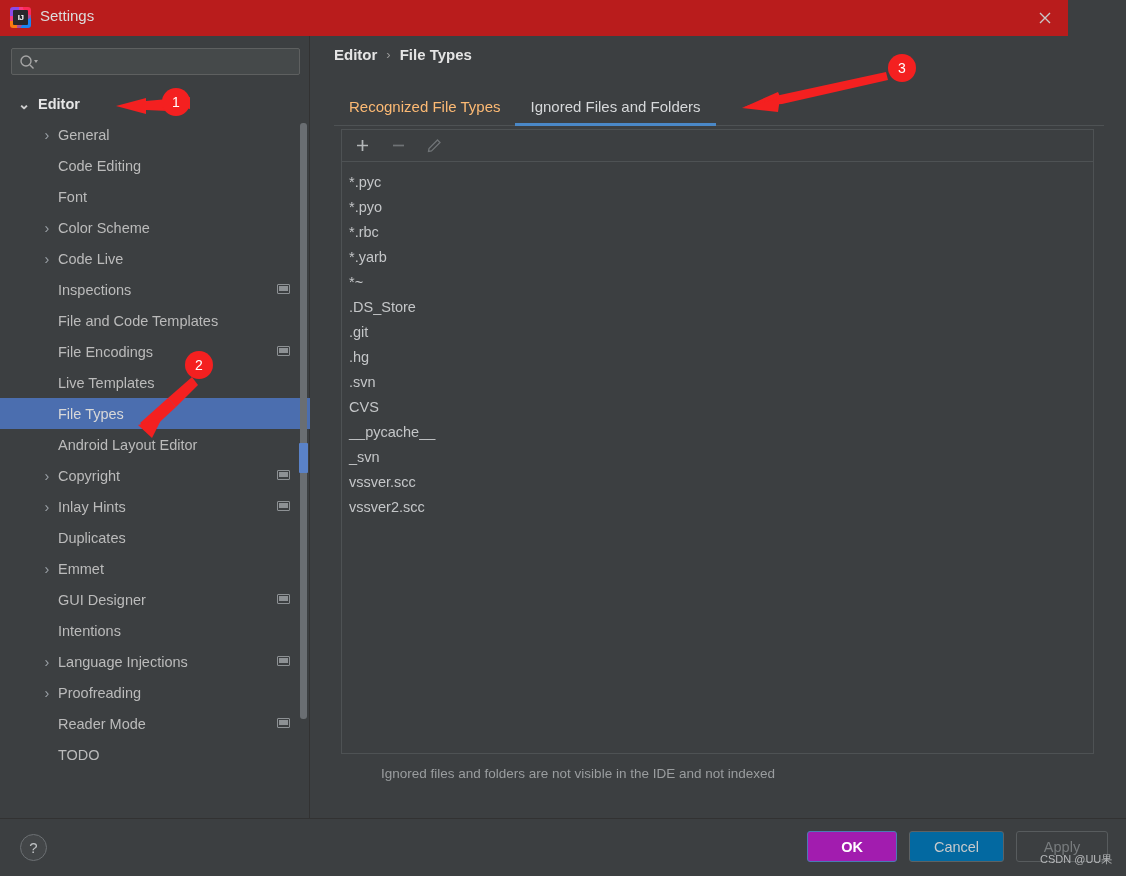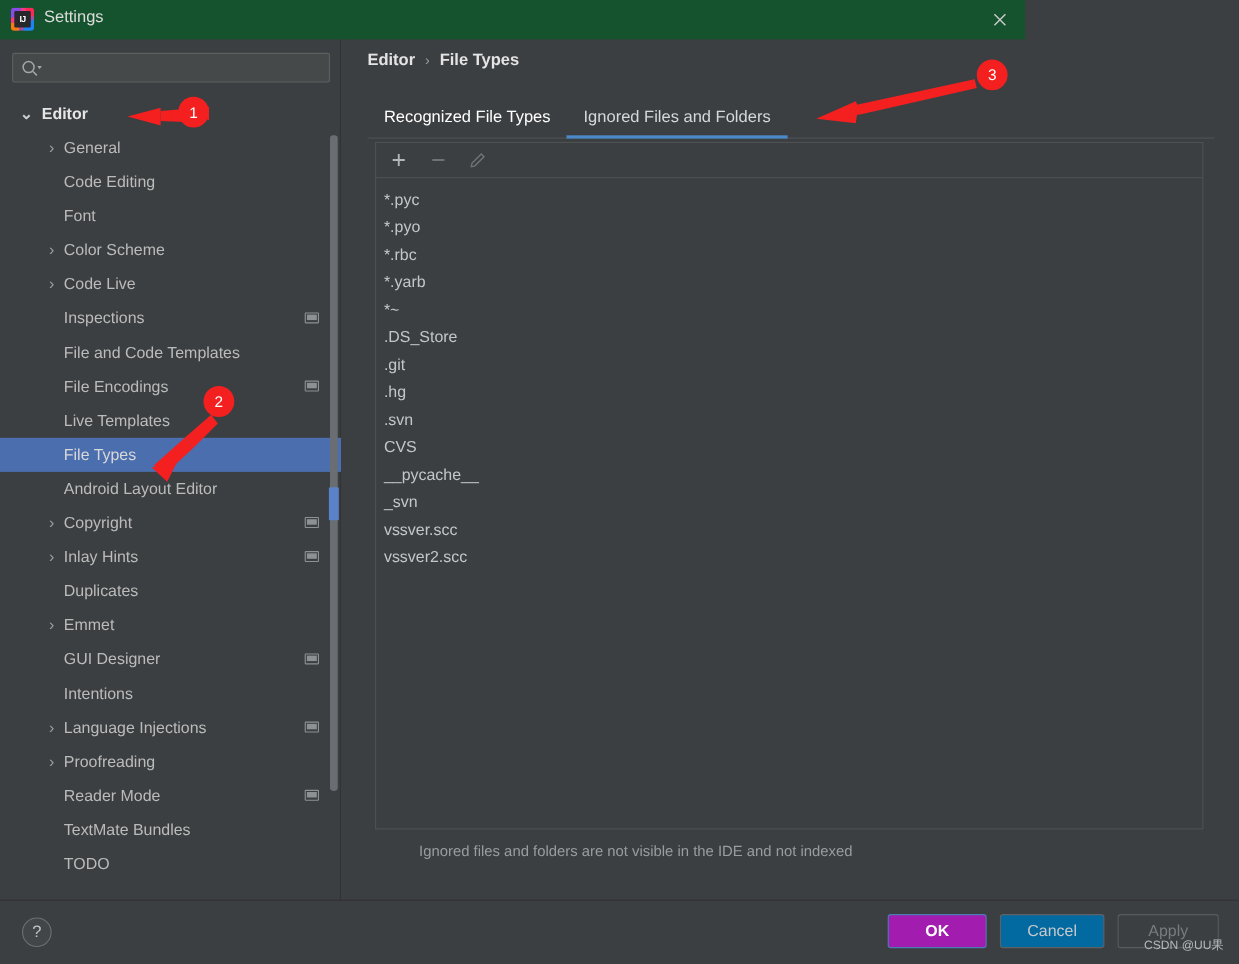--- a/index.html
+++ b/index.html
@@ -11,22 +11,22 @@
   }
   .window {
     position: relative;
     width: 1126px; height: 876px;
     background: #3c3f41;
   }
 
   
   .titlebar {
     position: absolute; left: 0; top: 0;
-    width: 932px; height: 36px;
-    background: #14532d;
+    width: 1068px; height: 36px;
+    background: #b91c1c;
     display: flex; align-items: center;
   }
   .app-logo {
     position: absolute; left: 10px; top: 7px;
     width: 21px; height: 21px; border-radius: 3px;
     background:
       radial-gradient(circle at 100% 0%, #fe2857 0%, #fe2857 26%, transparent 27%),
       radial-gradient(circle at 0% 0%, #8a4ae8 0%, #8a4ae8 30%, transparent 31%),
       radial-gradient(circle at 0% 100%, #f97a12 0%, #f97a12 24%, transparent 25%),
       radial-gradient(circle at 100% 100%, #1a85f3 0%, #1a85f3 32%, transparent 33%),
@@ -144,21 +144,21 @@
     position: absolute; left: 23px; top: 52px;
     width: 770px; height: 38px;
     display: flex; align-items: flex-start;
     border-bottom: 1px solid #4e5254;
   }
   .tab {
     position: relative;
     height: 37px;
     padding: 0 15px;
     display: flex; align-items: center;
-    font-size: 15px; color: #ffffff;
+    font-size: 15px; color: #fdba74;
   }
   .tab.active { color: #d6d8da; }
   .tab.active::after {
     content: ""; position: absolute;
     left: 0; right: 0; bottom: -1px; height: 3px;
     background: #4a88c7;
   }
 
   .list-panel {
     position: absolute; left: 341px; top: 129px;
@@ -355,23 +355,20 @@
           <span class="tree-label">Language Injections</span>
           <span class="proj-badge"></span>
         </div>
         <div class="tree-item">
           <span class="chev">›</span>
           <span class="tree-label">Proofreading</span>
         </div>
         <div class="tree-item">
           <span class="tree-label">Reader Mode</span>
           <span class="proj-badge"></span>
-        </div>
-        <div class="tree-item">
-          <span class="tree-label">TextMate Bundles</span>
         </div>
         <div class="tree-item">
           <span class="tree-label">TODO</span>
         </div>
       </div>
 
     <div class="sb-track"></div>
     <div class="sb-thumb"></div>
   </div>
 

